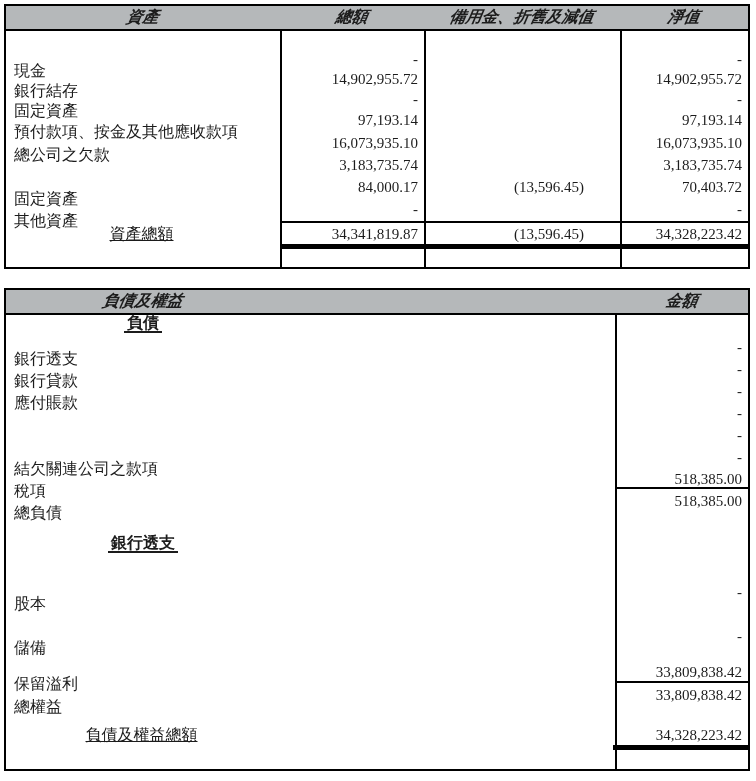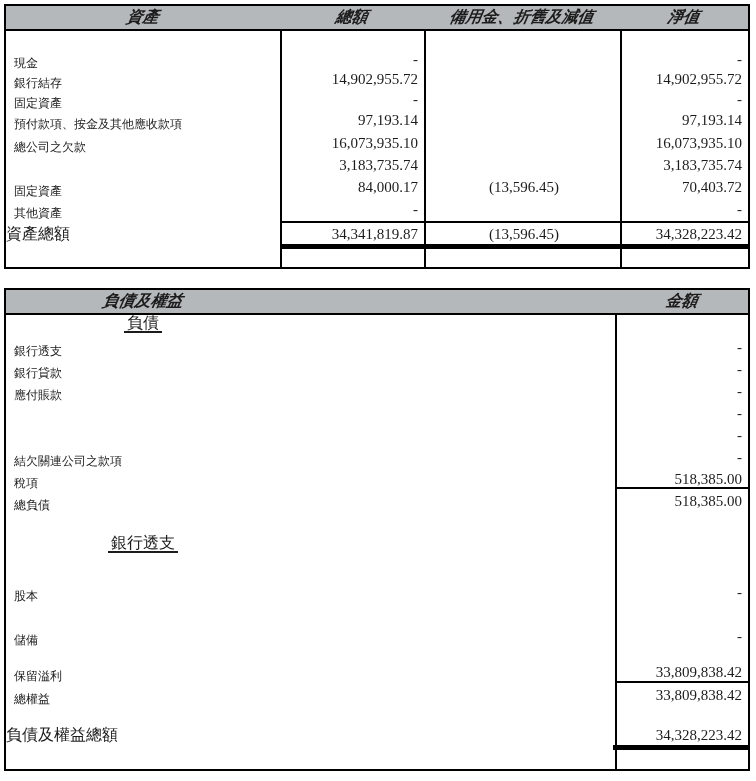--- a/index.html
+++ b/index.html
@@ -8,29 +8,29 @@
   .tbl{position:absolute;border:2px solid #000;background:#fff;box-sizing:border-box;}
   .tbl-assets{left:4px;top:4px;width:746px;height:265px;}
   .tbl-liab{left:4px;top:288px;width:746px;height:483px;}
   .vsep{position:absolute;top:0;bottom:0;width:2px;background:#000;}
   .hsegment{position:absolute;height:2px;background:#000;}
   .thick{position:absolute;height:5px;background:#000;}
   .hdr{position:absolute;left:0;right:0;top:0;height:23px;background:#b5b8ba;border-bottom:2px solid #000;box-sizing:content-box;}
   .hc{position:absolute;top:0;height:23px;line-height:22px;text-align:center;font-size:16px;font-weight:700;}
   .hc span{display:inline-block;transform:skewX(-10deg);font-style:italic;}
   .row{position:absolute;left:0;width:742px;height:22px;line-height:22px;}
-  .lbl{position:absolute;left:8px;top:4px;font-size:12px;white-space:nowrap;}
-  .lbl-r{position:absolute;left:0;top:0;width:271px;text-align:left;font-size:16px;white-space:nowrap;}
+  .lbl{position:absolute;left:8px;top:12px;font-size:16px;white-space:nowrap;}
+  .lbl-r{position:absolute;left:0;top:0;width:271px;text-align:center;font-size:16px;white-space:nowrap;text-decoration:underline;}
   .cell{position:absolute;top:0;text-align:right;font-size:15px;white-space:nowrap;box-sizing:border-box;}
   .ct{left:274px;width:144px;padding-right:6px;}
-  .ca{left:401px;width:161px;padding-right:9px;}
+  .ca{left:426px;width:161px;padding-right:9px;}
   .cn{left:614px;width:128px;padding-right:6px;}
   .cm{left:609px;width:133px;padding-right:6px;}
   .sub{position:absolute;left:0;width:274px;text-align:center;font-size:16px;height:20px;line-height:20px;}
-  .sub span{border-bottom:2px solid #1c1c1c;padding:0 3px;}
+  .sub span{border-bottom:2px solid #1c1c1c;padding:0 3px;font-weight:bold;}
 </style>
 </head>
 <body>
 
 <div class="page">
 
   <section class="tbl tbl-assets">
     <div class="vsep" style="left:274px"></div>
     <div class="vsep" style="left:418px"></div>
     <div class="vsep" style="left:614px"></div>

